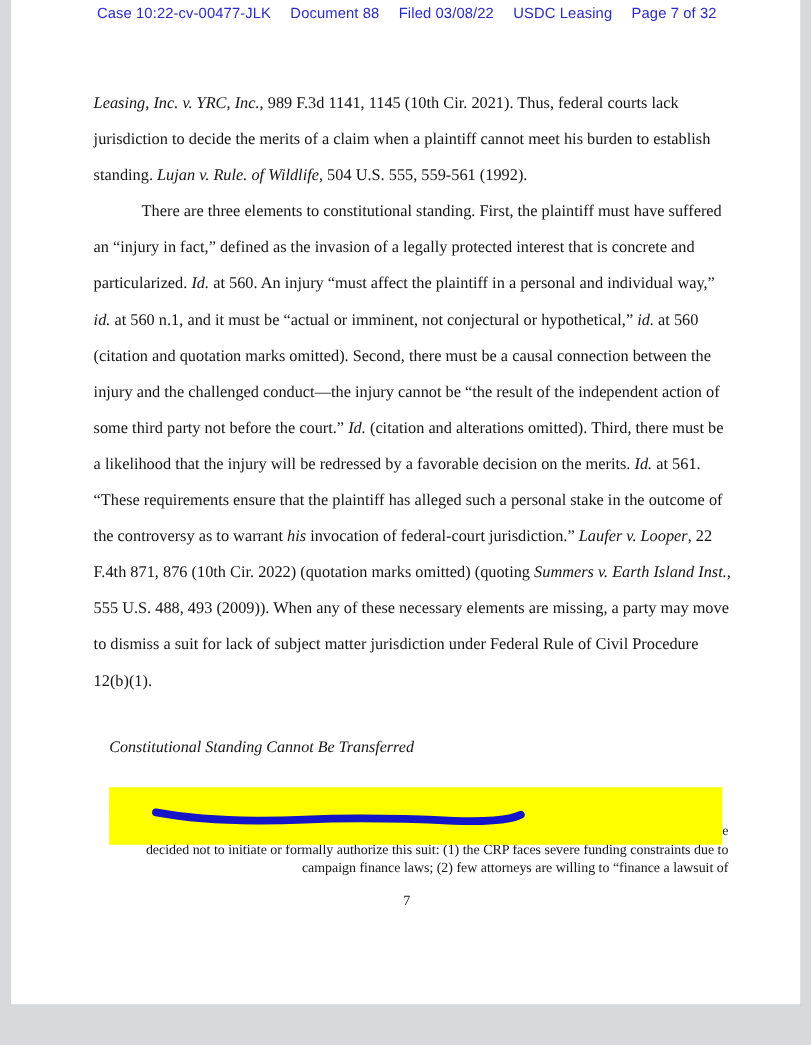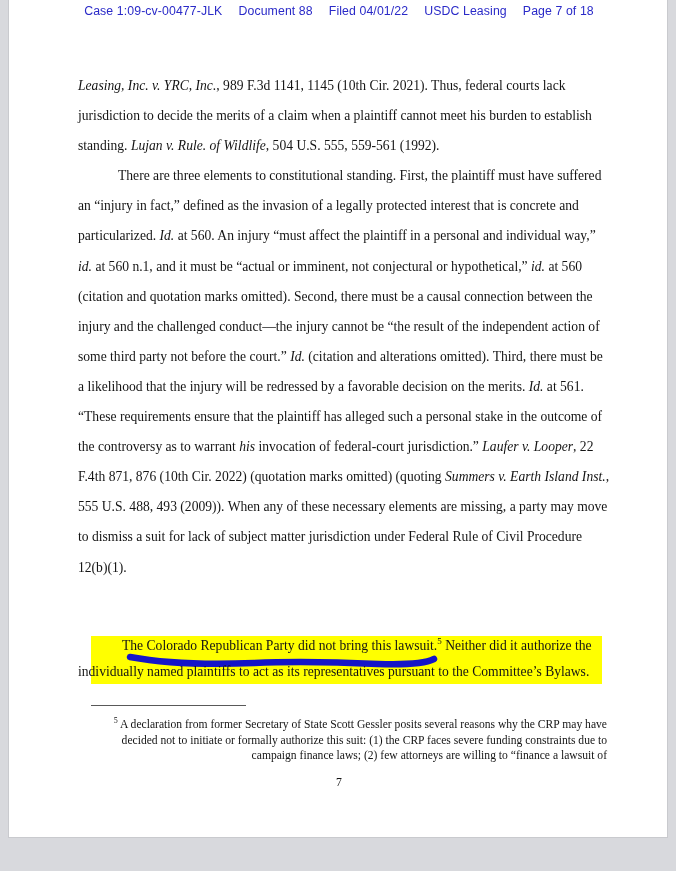--- a/index.html
+++ b/index.html
@@ -137,50 +137,50 @@
     font-size: 11.8px;
     color: #141414;
   }
 </style>
 </head>
 <body>
 
 <div id="page">
 
   <div id="ecf-header">
-    <span class="seg">Case 1:09-cv-00477-JLK</span>
+    <span class="seg">Case 10:22-cv-00477-JLK</span>
     <span class="gap"></span>
     <span class="seg">Document 88</span>
     <span class="gap"></span>
-    <span class="seg">Filed 04/01/22</span>
+    <span class="seg">Filed 03/08/22</span>
     <span class="gap"></span>
     <span class="seg">USDC Leasing</span>
     <span class="gap"></span>
-    <span class="seg">Page 7 of 18</span>
+    <span class="seg">Page 7 of 32</span>
   </div>
 
   <div id="doc">
 
     <p class="body-block first"><i>Leasing, Inc. v. YRC, Inc.</i><span>, 989 F.3d 1141, 1145 (10th Cir. 2021). Thus, federal courts lack jurisdiction to decide the merits of a claim when a plaintiff cannot meet his burden to establish standing. </span><i>Lujan v. Rule. of Wildlife</i><span>, 504 U.S. 555, 559-561 (1992).</span></p>
 
     <p class="body-block"><span class="indent"></span><span>There are three elements to constitutional standing. First, the plaintiff must have suffered an “injury in fact,” defined as the invasion of a legally protected interest that is concrete and particularized. </span><i>Id.</i><span> at 560. An injury “must affect the plaintiff in a personal and individual way,” </span><i>id.</i><span> at 560 n.1, and it must be “actual or imminent, not conjectural or hypothetical,” </span><i>id.</i><span> at 560 (citation and quotation marks omitted). Second, there must be a causal connection between the injury and the challenged conduct—the injury cannot be “the result of the independent action of some third party not before the court.” </span><i>Id.</i><span> (citation and alterations omitted). Third, there must be a likelihood that the injury will be redressed by a favorable decision on the merits. </span><i>Id.</i><span> at 561. “These requirements ensure that the plaintiff has alleged such a personal stake in the outcome of the controversy as to warrant </span><i>his</i><span> invocation of federal-court jurisdiction.” </span><i>Laufer v. Looper</i><span>, 22 F.4th 871, 876 (10th Cir. 2022) (quotation marks omitted) (quoting </span><i>Summers v. Earth Island Inst.</i><span>, 555 U.S. 488, 493 (2009)). When any of these necessary elements are missing, a party may move to dismiss a suit for lack of subject matter jurisdiction under Federal Rule of Civil Procedure 12(b)(1).</span></p>
 
     <div class="spacer-30"></div>
 
+    <div class="section-head">Constitutional Standing Cannot Be Transferred</div>
 
     <div class="spacer-20"></div>
 
     <div id="hl-wrap">
       <div id="hl-band"></div>
 
       <svg id="ink" viewBox="0 0 400 22" preserveAspectRatio="none">
         <path d="M52,8 C90,15 130,16 176,14 C218,12 258,13 300,15 C330,16 348,14 356,10" fill="none" stroke="#1414c8" stroke-width="6.5" stroke-linecap="round" stroke-linejoin="round"></path>
       </svg>
 
-      <div id="hl-text"><span class="ind2"></span><span>The Colorado Republican Party did not bring this lawsuit.</span><sup class="fn">5</sup><span> Neither did it authorize the</span><br><span>individually named plaintiffs to act as its representatives pursuant to the Committee’s Bylaws.</span></div>
     </div>
 
     <div class="spacer-20"></div>
 
     <div id="fn-rule"></div>
     <p class="footnote"><sup>5</sup><span> A declaration from former Secretary of State Scott Gessler posits several reasons why the CRP may have decided not to initiate or formally authorize this suit:  (1) the CRP faces severe funding constraints due to campaign finance laws; (2) few attorneys are willing to “finance a lawsuit of</span></p>
 
     <div id="page-number">7</div>
 
   </div>

